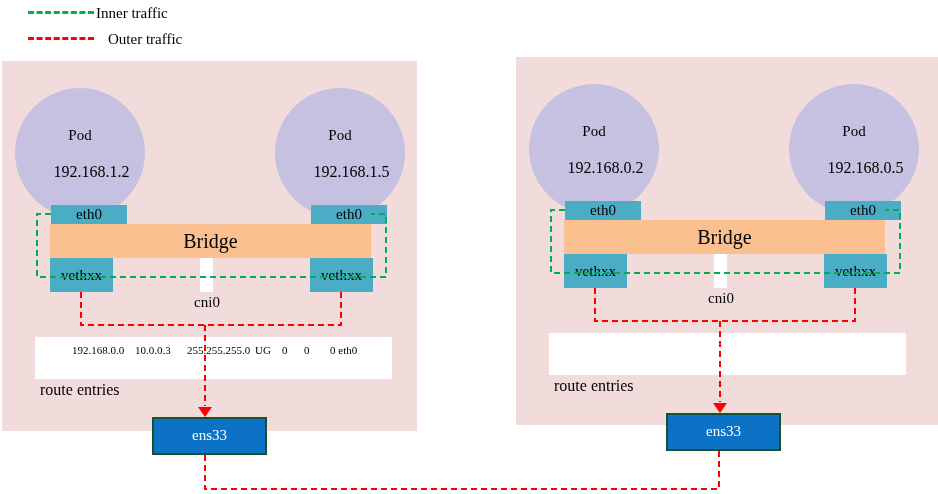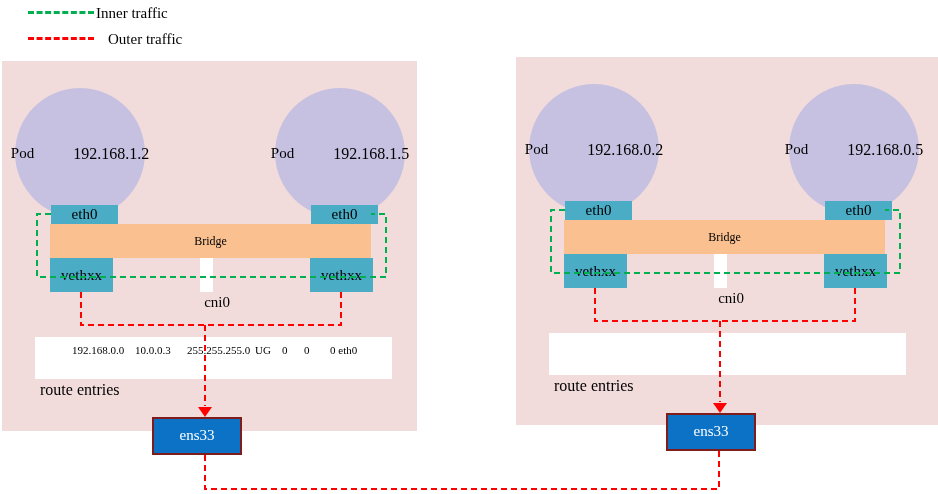--- a/index.html
+++ b/index.html
@@ -14,56 +14,56 @@
   .legend-line.outer { left:28px; top:37px; border-top:3px dashed #ff0000; }
   .legend-label { position:absolute; left:96px; font-size:15px; line-height:17px; }
   .legend-label.inner { top:5px; }
   .legend-label.outer { top:31px;margin-left:12px; }
   
   .node { position:absolute; background:#f2dcdb; z-index:1; }
   .node1 { left:2px;   top:61px; width:415px; height:370px; }
   .node2 { left:516px; top:57px; width:422px; height:368px; }
   .pod {
     position:absolute; width:130px; height:130px; border-radius:50%;
-    background:#c7c1e1; display:flex; 
+    background:#c7c1e1; display:flex; flex-direction:column;
     align-items:center; justify-content:center; text-align:right; z-index:1;gap:16px;
   }
   .pod-a { left:13px;  top:27px; }
   .pod-b { left:273px; top:27px; }
   .pod-title { font-size:15px; line-height:20px; }
   .pod-ip    { font-size:16px; line-height:21px;margin-left:23px; }
   .bridge {
     position:absolute; left:48px; top:163px; width:321px; height:34px;
-    background:#fac090; text-align:center; line-height:34px; font-size:12px; z-index:3;
+    background:#fac090; text-align:center; line-height:34px; font-size:20px; z-index:3;
   }
   .iface {
     position:absolute; background:#4bacc6; text-align:center;
     font-size:15px; z-index:3;
   }
-  .eth  { width:67px; height:19px; line-height:19px; }
+  .eth  { width:76px; height:19px; line-height:19px; }
   .eth-l  { left:49px;  top:144px; }
   .eth-r  { left:309px; top:144px; }
   .veth { width:63px; height:34px; line-height:34px; }
   .veth-l { left:48px;  top:197px; }
   .veth-r { left:308px; top:197px; }
   .cni-gap { position:absolute; left:198px; top:197px; width:13px; height:34px; background:#ffffff; z-index:4; }
-  .cni-label { position:absolute; left:182px; top:233px; width:46px; text-align:right; font-size:15px; z-index:3; }
+  .cni-label { position:absolute; left:182px; top:233px; width:46px; text-align:center; font-size:15px; z-index:3; }
   .rtable {
     position:absolute; left:33px; top:276px; width:357px; height:42px;
     background:#ffffff; font-size:11px; z-index:3;
   }
   .rrow { position:relative; height:12px; padding-left:37px; white-space:nowrap; }
   .rrow:first-child { margin-top:7px; }
   .rrow span { display:inline-block; vertical-align:top; }
   .c1 { width:63px; } .c2 { width:52px; } .c3 { width:68px; }
   .c4 { width:27px; } .c5 { width:22px; } .c6 { width:26px; }
   .rcaption { position:absolute; left:38px; top:320px; font-size:16px; z-index:3; }
   .nic {
-    position:absolute; left:150px; top:356px; width:90px; height:38px;
-    background:#0b72c6; border:2px solid #7f1d1d; color:#ffffff;
+    position:absolute; left:150px; top:356px; width:115px; height:38px;
+    background:#0b72c6; border:2px solid #14532d; color:#ffffff;
     text-align:center; line-height:33px; font-size:15px; z-index:5;
   }
   
   .wires { position:absolute; left:0; top:0; z-index:2; pointer-events:none; }
 </style>
 </head>
 <body>
 
 <div class="stage">
 

